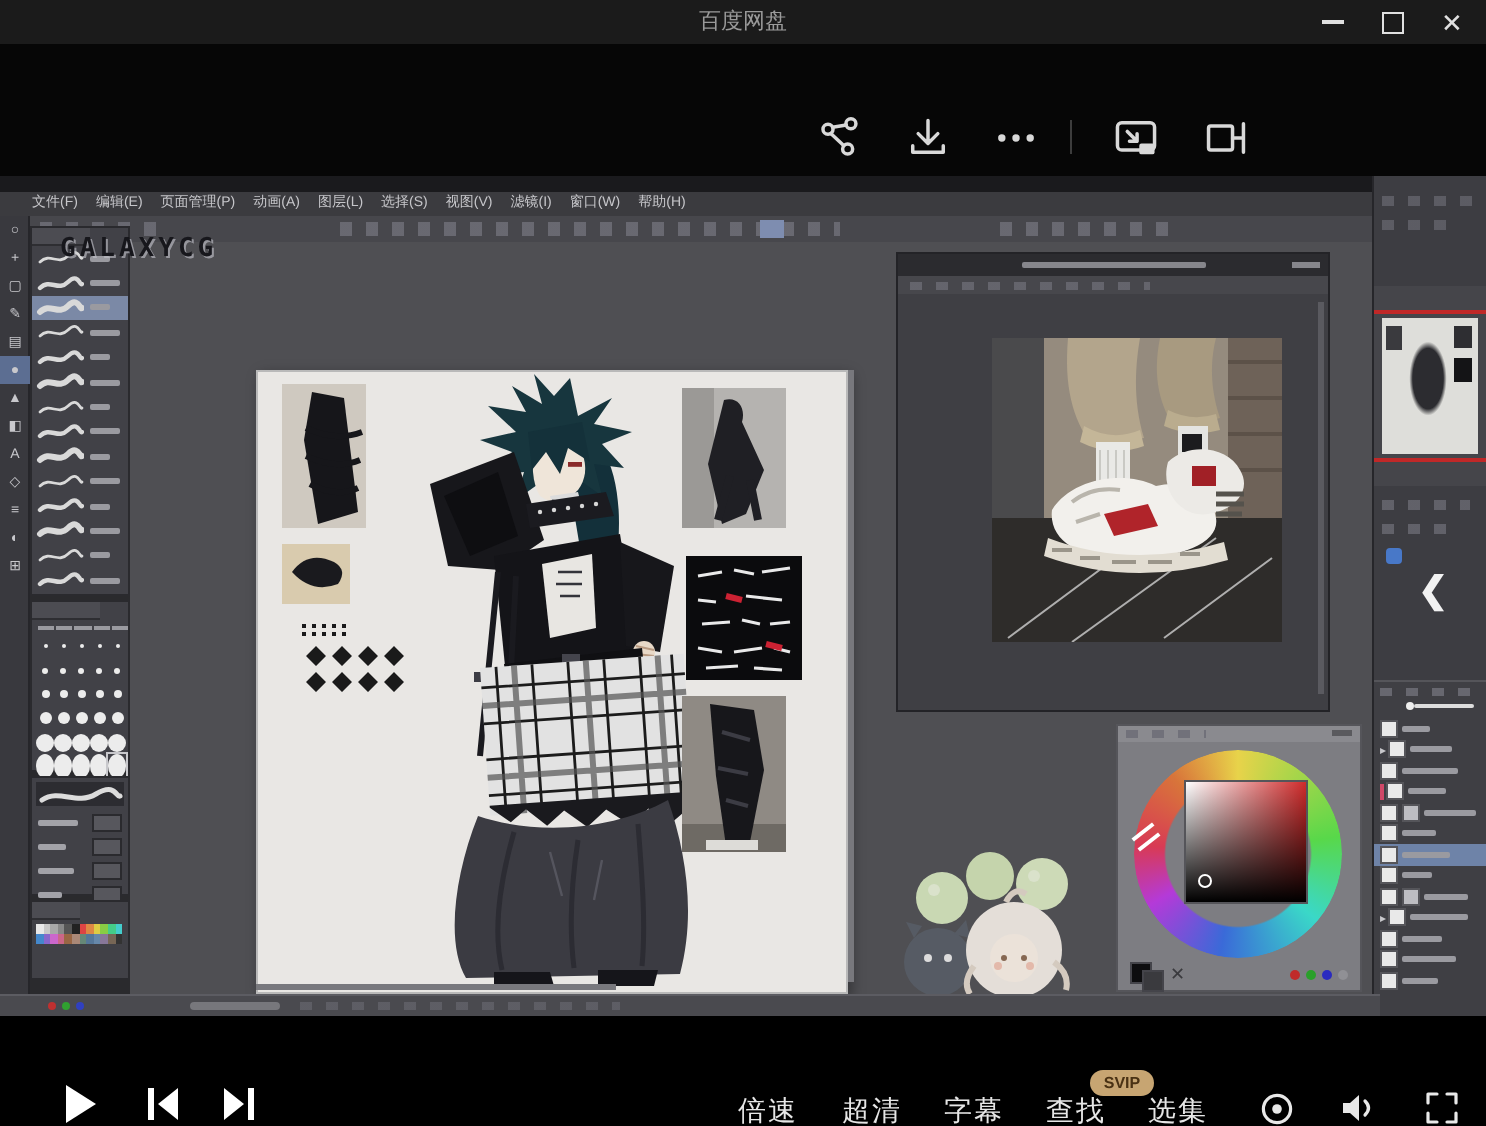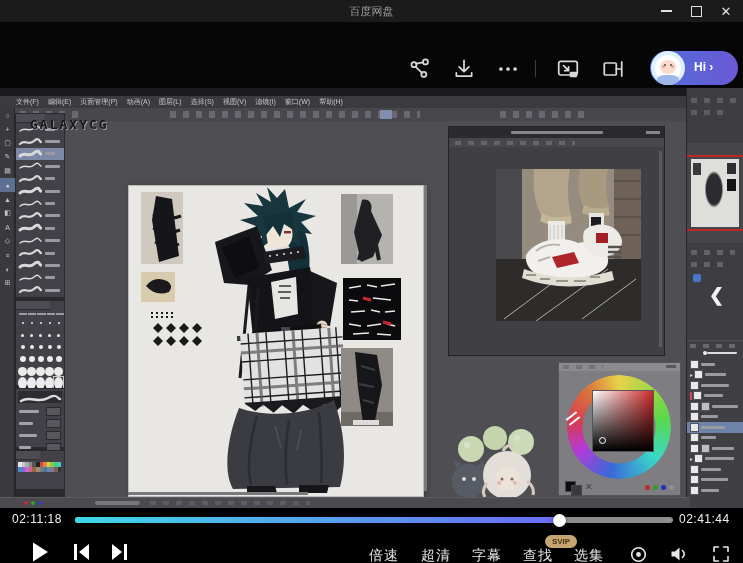--- a/index.html
+++ b/index.html
@@ -104,32 +104,20 @@
           <path d="M7 8 l4.5 4.5 M11.5 9 v3.5 h-3.5"></path>
           <rect x="12.5" y="13.5" width="7" height="5" rx="1" fill="#d8d8d8" stroke="none"></rect>
         </svg>
     </div>
     <div class="abs hicon" style="left:601px;">
       <svg width="24" height="24" viewBox="0 0 22 22">
           <rect x="3" y="5.5" width="11" height="11" rx="1"></rect>
           <path d="M14 11 h5 M19 4.5 v13"></path>
         </svg>
     </div>
-    <div class="abs avatar-pill">
-      <div class="abs avatar">
-        <div class="abs" style="left:4px;top:4px;width:26px;height:26px;border-radius:50%;background:#fdfdfd;"></div>
-        <div class="abs" style="left:9px;top:9px;width:16px;height:14px;border-radius:50%;background:#f7dccc;"></div>
-        <div class="abs" style="left:11px;top:14px;width:3px;height:3px;border-radius:50%;background:#eda3a8;"></div>
-        <div class="abs" style="left:20px;top:14px;width:3px;height:3px;border-radius:50%;background:#eda3a8;"></div>
-        <div class="abs" style="left:13px;top:13px;width:2px;height:2px;border-radius:50%;background:#5a4a44;"></div>
-        <div class="abs" style="left:19px;top:13px;width:2px;height:2px;border-radius:50%;background:#5a4a44;"></div>
-        <div class="abs" style="left:6px;top:24px;width:22px;height:10px;border-radius:40%;background:#9db8e8;"></div>
-      </div>
-      <div class="abs hi-label">Hi ›</div>
-    </div>
   </div>
 
   <div class="abs vframe">
     <div class="abs" style="left:0;top:0;width:743px;height:8px;background:#1a1a1d;"></div>
     <div class="abs" style="left:560px;top:2px;width:120px;height:3px;" class2="deco-dashes"></div>
     <div class="abs" style="left:0;top:8px;width:743px;height:12px;background:#3b3b3f;display:flex;padding-left:16px;box-sizing:border-box;">
       <span class="menu-item">文件(F)</span>
       <span class="menu-item">编辑(E)</span>
       <span class="menu-item">页面管理(P)</span>
       <span class="menu-item">动画(A)</span>
@@ -705,28 +693,20 @@
 
     <div class="abs" style="left:0;top:409px;width:690px;height:11px;background:#4a4a4f;border-top:1px solid #5c5c62;box-sizing:border-box;">
       <div class="abs" style="left:24px;top:3px;width:4px;height:4px;border-radius:50%;background:#c03030;"></div>
       <div class="abs" style="left:31px;top:3px;width:4px;height:4px;border-radius:50%;background:#30a030;"></div>
       <div class="abs" style="left:38px;top:3px;width:4px;height:4px;border-radius:50%;background:#3040c0;"></div>
       <div class="abs" style="left:95px;top:3px;width:45px;height:4px;background:#77777c;border-radius:2px;"></div>
       <div class="abs deco-dashes" style="left:150px;top:3px;width:160px;height:4px;opacity:.5;"></div>
     </div>
   </div>
 
-  <div class="abs progress-row">
-    <div class="abs ptime" style="left:12px;">02:11:18</div>
-    <div class="abs ptrack">
-      <div class="abs pfill" id="progress-fill" style="width: 81%; background: linear-gradient(90deg, rgb(63, 216, 230), rgb(107, 108, 246));"></div>
-      <div class="abs phandle" id="progress-handle" style="left: calc(81% - 6px);"></div>
-    </div>
-    <div class="abs ptime" style="left:679px;">02:41:44</div>
-  </div>
 
   <div class="abs ctrlbar">
     <div class="abs cicon" style="left:30px;top:11px;">
       <svg width="20" height="22" viewBox="0 0 20 22">
           <path d="M3 1.5 L18 11 L3 20.5 Z" fill="#fff" stroke="none"></path>
         </svg>
     </div>
     <div class="abs cicon" style="left:72px;top:13px;">
       <svg width="19" height="18" viewBox="0 0 19 18">
           <g fill="#fff" stroke="none">

